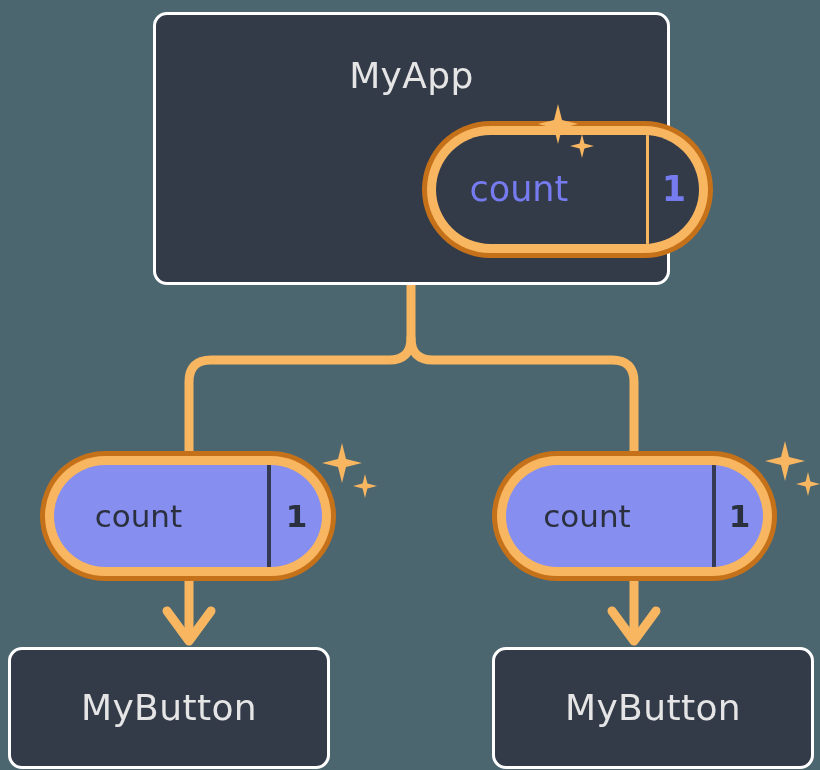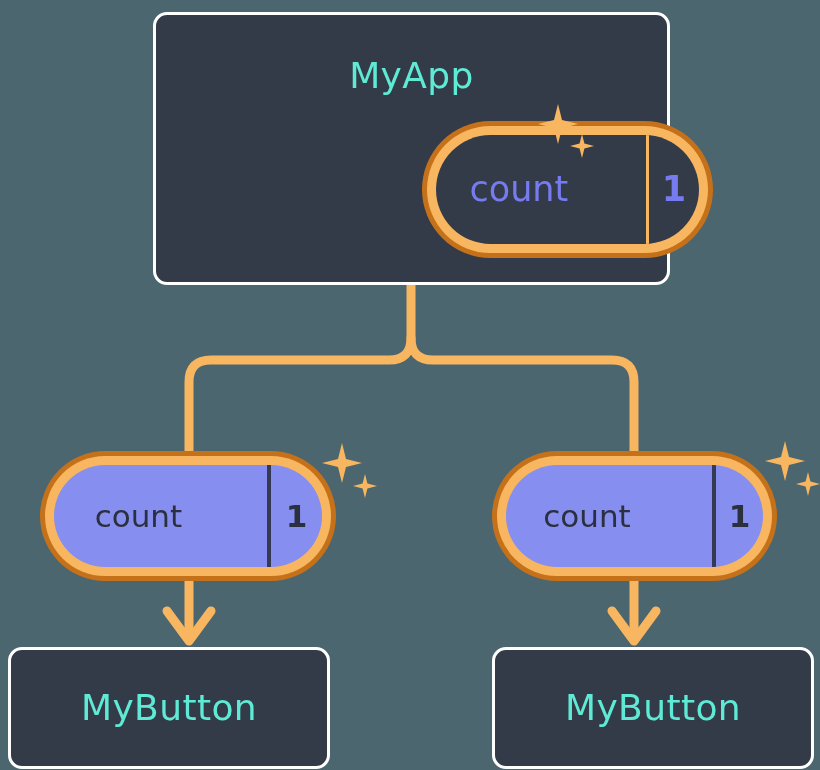--- a/index.html
+++ b/index.html
@@ -29,21 +29,21 @@
     position: absolute;
     box-sizing: border-box;
     background: #333b49;
     border: 3px solid #ffffff;
     border-radius: 14px;
     display: flex;
     align-items: center;
     justify-content: center;
   }
   .comp-title {
-    color: #5eead4;
+    color: #e5e5e5;
     font-size: 36px;
     font-weight: 400;
     letter-spacing: 0.4px;
     line-height: 1;
   }
 
   #box-myapp {
     left: 153px;
     top: 12px;
     width: 517px;

